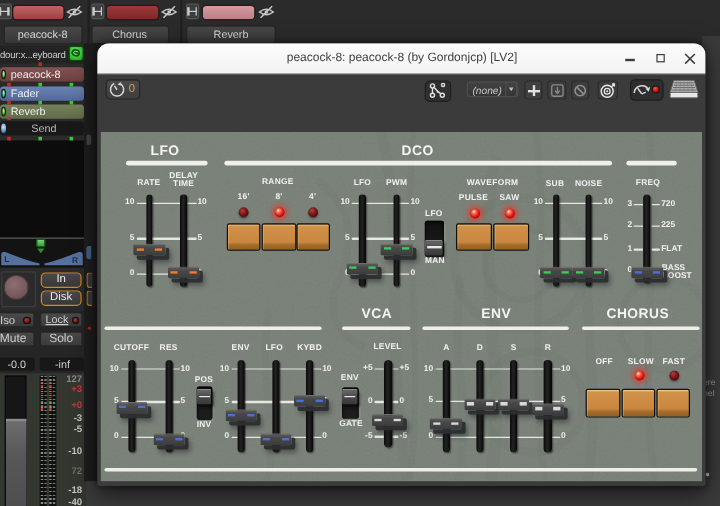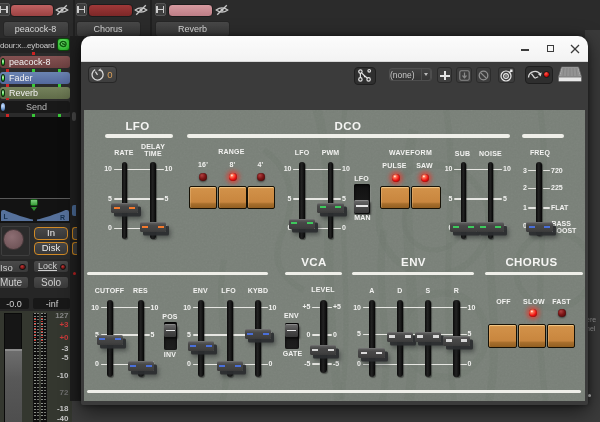--- a/index.html
+++ b/index.html
@@ -128,20 +128,21 @@
 <div style="position:absolute;left:44px;top:404.4px;width:24.5px;font-size:8px;font-weight:bold;color:#c6c6c6;text-align:right;z-index:4;">-18</div>
 <div style="position:absolute;left:44px;top:413.9px;width:24.5px;font-size:8px;font-weight:bold;color:#c6c6c6;text-align:right;z-index:4;">-40</div>
 <div style="position:absolute;left:70.0px;top:36.0px;width:14.0px;height:365.0px;background:#1e1e1e;z-index:2;"></div>
 <div style="position:absolute;left:72.0px;top:112.0px;width:4.0px;height:9.0px;background:#454545;z-index:3;border-radius:2px;"></div>
 <div style="position:absolute;left:72.0px;top:205.0px;width:4.0px;height:11.0px;background:#46648c;z-index:3;border-radius:2px 0 0 2px;"></div>
 <div style="position:absolute;left:72.0px;top:226.5px;width:4.5px;height:13.0px;background:#3a3a3a;border:1.5px solid #b87a1c;border-right:none;z-index:3;border-radius:3px 0 0 3px;"></div>
 <div style="position:absolute;left:72.0px;top:242.0px;width:4.5px;height:13.0px;background:#3a3a3a;border:1.5px solid #b87a1c;border-right:none;z-index:3;border-radius:3px 0 0 3px;"></div>
 <div style="position:absolute;left:73.0px;top:272.0px;width:3.0px;height:3.0px;background:#b02020;border-radius:50%;z-index:3;"></div>
 <div style="position:absolute;left:80.5px;top:36px;width:507.5px;height:369px;background:#3b3b3b;border-radius:10px 10px 2px 2px;box-shadow:0 6px 20px rgba(0,0,0,0.6),0 0 5px rgba(0,0,0,0.45);z-index:5;"></div>
 <div style="position:absolute;left:80.5px;top:36px;width:507.5px;height:26px;background:linear-gradient(#fcfcfc,#f3f3f3);border-radius:10px 10px 0 0;border-bottom:1px solid #d8d8d8;z-index:6;"></div>
+<div style="position:absolute;left:180px;top:42.5px;width:310px;font-size:10px;color:#3e3e3e;text-align:center;z-index:7;">peacock-8: peacock-8 (by Gordonjcp) [LV2]</div>
 <div style="position:absolute;left:520.5px;top:49.3px;width:8.5px;height:1.6px;background:#3c3c3c;z-index:7;"></div>
 <div style="position:absolute;left:546.5px;top:44.5px;width:7.8px;height:7.8px;border:1.3px solid #3c3c3c;z-index:7;"></div>
 <svg style="position:absolute;left:569.5px;top:43.5px;z-index:7;" width="10" height="10" viewBox="0 0 10 10">
 <line x1="1" y1="1" x2="9" y2="9" stroke="#3c3c3c" stroke-width="1.3"></line>
       <line x1="9" y1="1" x2="1" y2="9" stroke="#3c3c3c" stroke-width="1.3"></line>
     </svg>
 <div style="position:absolute;left:88px;top:65.5px;width:28.5px;height:17.5px;background:linear-gradient(#4a4a4a,#3e3e3e);border:1px solid #272727;border-radius:4px;z-index:7;"></div>
 <svg style="position:absolute;left:91px;top:68px;z-index:8;" width="13" height="13" viewBox="0 0 13 13">
 <path d="M4.2,1.6 A5.5,5.5 0 1 0 9.5,1.9" fill="none" stroke="#d8d8d8" stroke-width="1.3"></path>
 <path d="M9.5,0.2 L9.9,3.2 L7.0,2.6 Z" fill="#d8d8d8"></path>
@@ -152,21 +153,21 @@
 <svg style="position:absolute;left:356.5px;top:68px;z-index:8;" width="16" height="15" viewBox="0 0 16 15">
 <g fill="none" stroke="#e2e2e2" stroke-width="1.2">
 <circle cx="3.4" cy="3.6" r="1.7"></circle>
         <circle cx="3.4" cy="11.4" r="1.7"></circle>
         <circle cx="11.6" cy="11.4" r="1.7"></circle>
         <circle cx="12.2" cy="2.8" r="1.3"></circle>
 <line x1="3.4" y1="5.3" x2="3.4" y2="9.7"></line>
 <path d="M4.6,4.8 L7.5,7.8 L7.5,9.2 M7.5,7.8 L10.4,10.2"></path>
       </g>
     </svg>
-<div style="position:absolute;left:389px;top:67.8px;width:43px;height:13.6px;background:linear-gradient(#424242,#353535);border:1px solid #4e4e4e;border-radius:3px;z-index:7;color:#c8c8c8;font-size:8.5px;text-align:left;line-height:12.6px;padding-right:9px;">(none)</div>
+<div style="position:absolute;left:389px;top:67.8px;width:43px;height:13.6px;background:linear-gradient(#424242,#353535);border:1px solid #4e4e4e;border-radius:3px;z-index:7;color:#c8c8c8;font-size:8.5px;text-align:center;line-height:12.6px;padding-right:9px;font-style:italic;">(none)</div>
 <div style="position:absolute;left:421px;top:67.8px;width:10px;height:13.6px;background:linear-gradient(#424242,#353535);border:1px solid #4e4e4e;border-radius:0 3px 3px 0;z-index:8;z-index:8;"></div>
 <div style="position:absolute;left:423.5px;top:73.2px;width:0;height:0;border-left:2.8px solid transparent;border-right:2.8px solid transparent;border-top:3.4px solid #bbb;z-index:9;"></div>
 <div style="position:absolute;left:436.5px;top:67px;width:15.5px;height:15.5px;background:#3f3f3f;border:1px solid #2a2a2a;border-radius:3px;z-index:7;">
 <div style="position:absolute;left:2.6px;top:6.7px;width:9.5px;height:1.9px;background:#e2e2e2;"></div>
 <div style="position:absolute;left:6.4px;top:2.9px;width:1.9px;height:9.5px;background:#e2e2e2;"></div>
     </div>
 <div style="position:absolute;left:456px;top:67px;width:15.5px;height:15.5px;background:#3d3d3d;border:1px solid #2c2c2c;border-radius:3px;z-index:7;"></div>
 <svg style="position:absolute;left:458.5px;top:69.5px;z-index:8;" width="11" height="11" viewBox="0 0 11 11">
 <rect x="0.8" y="0.8" width="9.4" height="9.4" rx="1.5" fill="none" stroke="#8a8a8a" stroke-width="1.1"></rect>
 <line x1="5.5" y1="2.5" x2="5.5" y2="7" stroke="#8a8a8a" stroke-width="1.2"></line>

